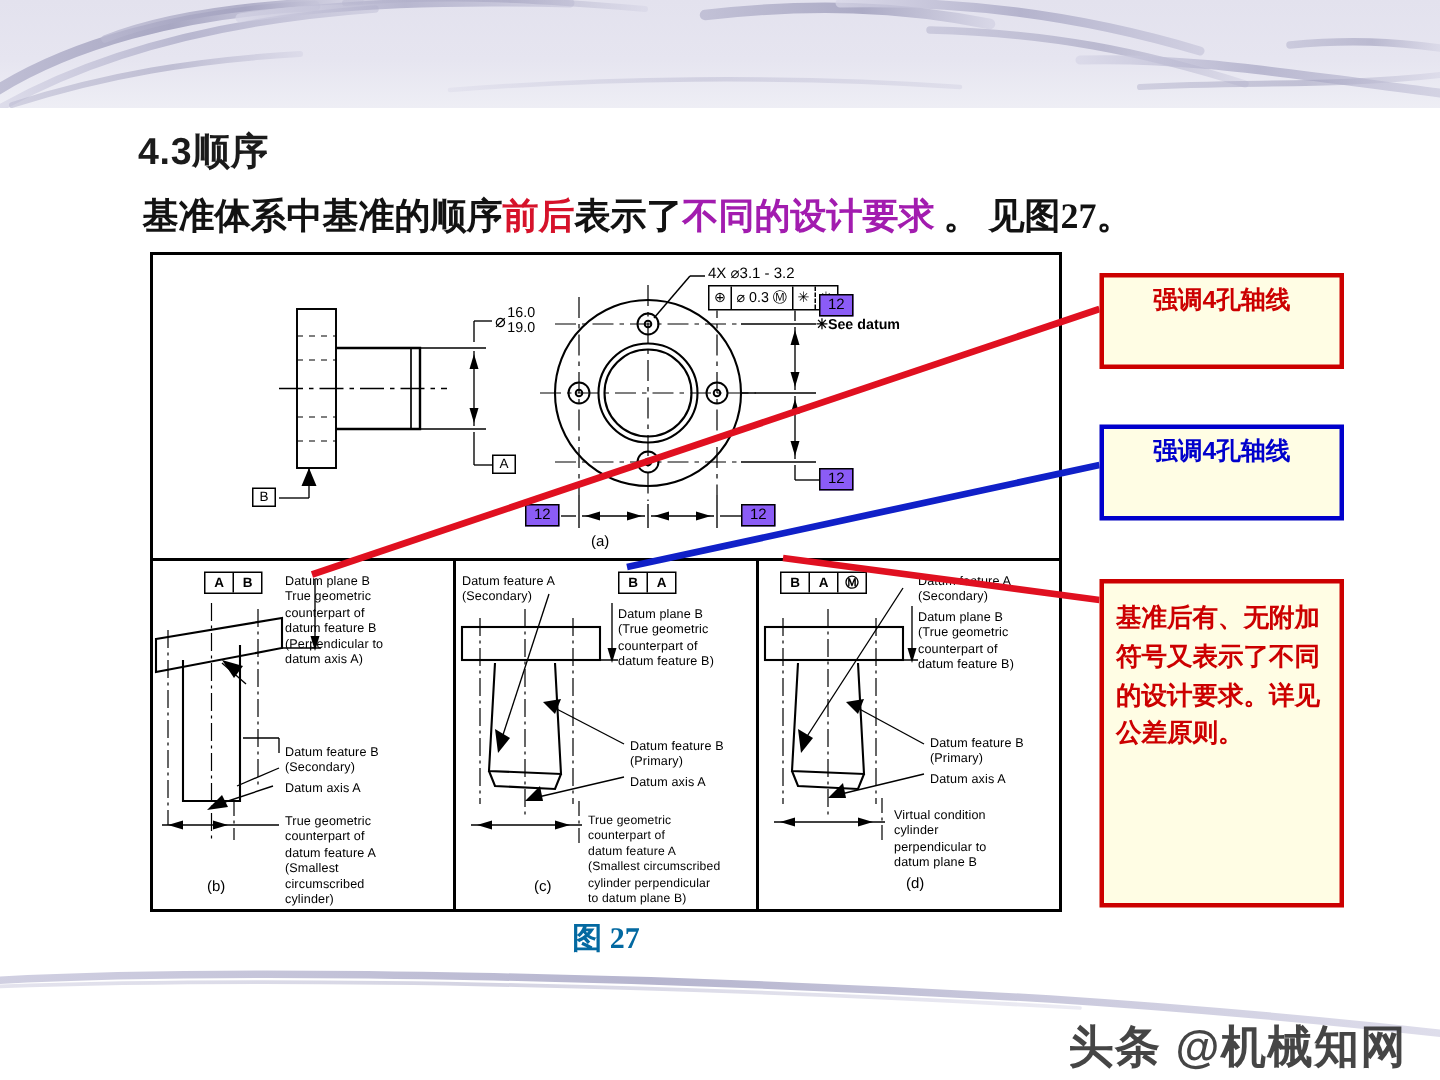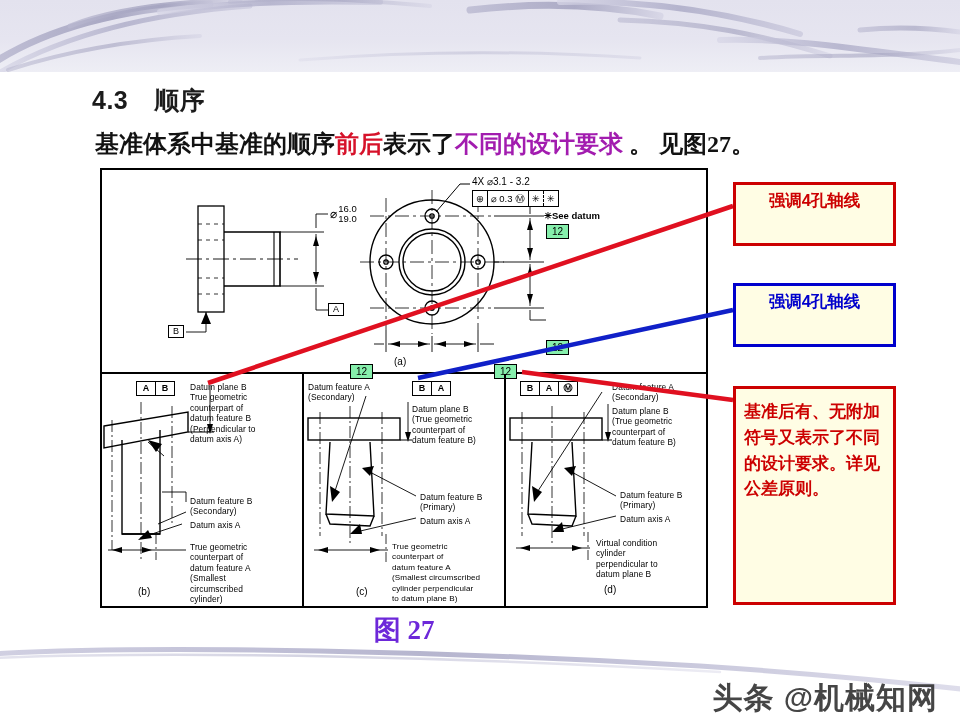--- a/index.html
+++ b/index.html
@@ -35,21 +35,21 @@
   
   #section-title {
     position: absolute;
     left: 92px; top: 84px;
     font-size: 25px;
     font-weight: bold;
     color: #1b1b1b;
     letter-spacing: 0.5px;
     white-space: nowrap;
   }
-  #section-title .num { margin-right: 26px; }
+  #section-title .num { margin-right: 0; }
 
   #lead-sentence {
     position: absolute;
     left: 95px; top: 128px;
     font-size: 24px;
     font-weight: bold;
     color: #121212;
     white-space: nowrap;
     font-family: "Liberation Serif", serif;
   }
@@ -129,26 +129,25 @@
     background:#fff;
     font-size: 9px;
     font-family: "Liberation Sans", sans-serif;
     padding: 1px 4px;
     line-height: 1;
   }
 
   .dimbox {
     position: absolute;
     border: 1.2px solid #000;
-    background: #86efac;
+    background: #8b5cf6;
     font-size: 10px;
     font-family: "Liberation Sans", sans-serif;
     padding: 1px 5px;
     line-height: 1.1;
-    margin-top: 28px;
   }
 
   .tol-frame {
     position:absolute;
     display:flex;
     border:1.4px solid #000;
     background:#fff;
     height:15px;
     align-items:stretch;
   }
@@ -204,23 +203,23 @@
     line-height: 1.52;
     padding: 10px 8px 0 8px;
     text-align: left;
   }
 
   #figure-caption {
     position: absolute;
     left: 100px; top: 612px;
     width: 608px;
     text-align: center;
-    font-size: 27px;
+    font-size: 20px;
     font-weight: bold;
-    color: #6d28d9;
+    color: #0369a1;
     font-family: "Liberation Serif", serif;
   }
 
   #watermark {
     position: absolute;
     right: 22px; top: 678px;
     font-size: 30px;
     font-weight: bold;
     color: #2c2c2c;
     opacity: 0.88;

